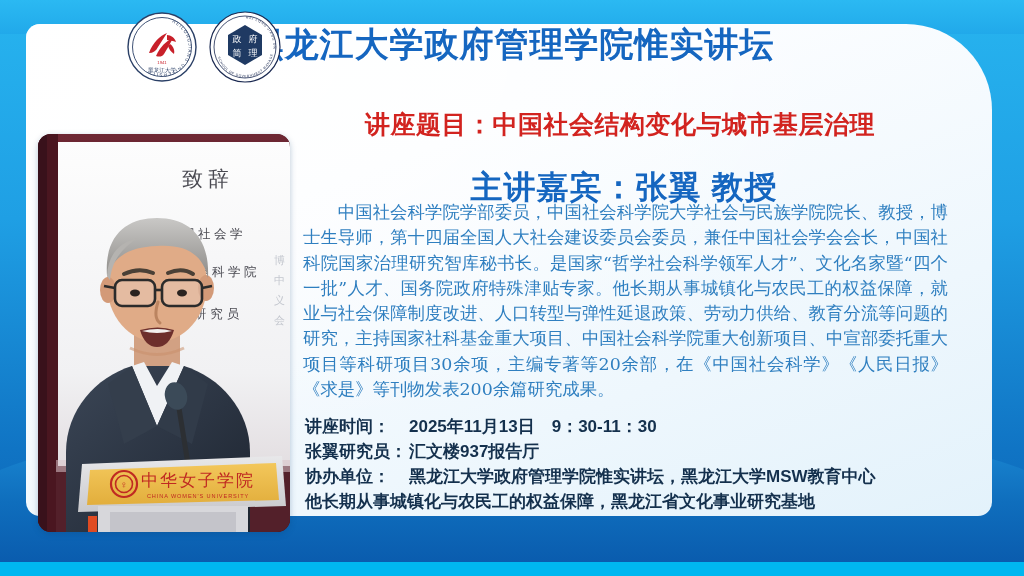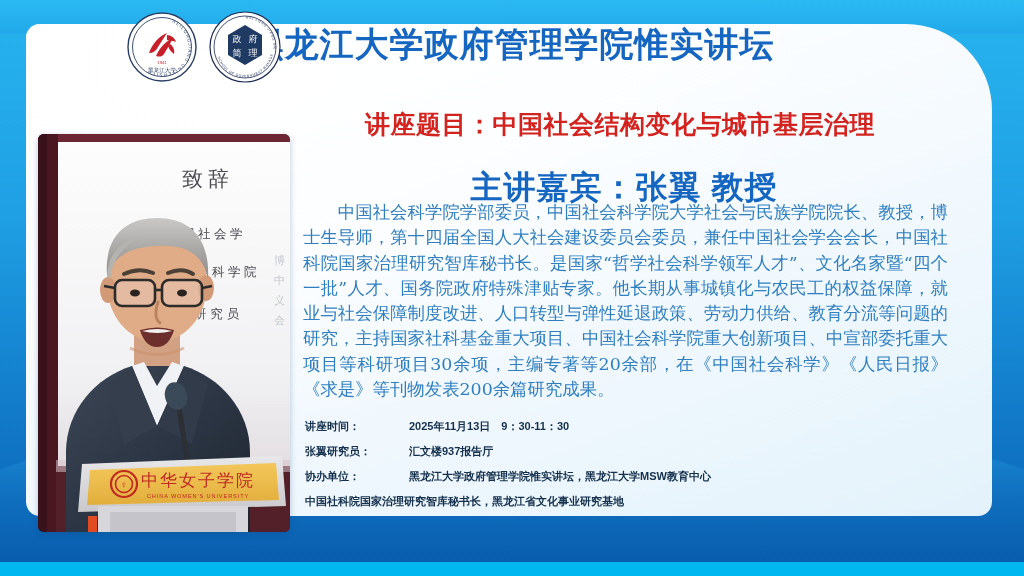--- a/index.html
+++ b/index.html
@@ -144,40 +144,40 @@
   
   .info {
     position: absolute;
     left: 305px;
     top: 414px;
     width: 640px;
   }
   .info-row {
     display: flex;
     align-items: flex-start;
-    font-size: 11px;
+    font-size: 17px;
     font-weight: bold;
     color: #14304d;
     line-height: 25px;
     white-space: nowrap;
   }
   .info-label {
     width: 104px;
     flex: 0 0 104px;
   }
   .info-value { flex: 1 1 auto; }
 
   
   .photo {
     position: absolute;
     left: 38px;
     top: 134px;
     width: 252px;
     height: 398px;
-    border-radius: 6px;
+    border-radius: 13px;
     overflow: hidden;
     box-shadow: 0 2px 6px rgba(10,60,110,0.28);
     background: #5a2430;
   }
   .photo svg { display: block; }
 </style>
 </head>
 <body>
 
 <div class="poster">
@@ -249,21 +249,21 @@
     </div>
     <div class="info-row">
       <span class="info-label">张翼研究员：</span>
       <span class="info-value">汇文楼937报告厅</span>
     </div>
     <div class="info-row">
       <span class="info-label">协办单位：</span>
       <span class="info-value">黑龙江大学政府管理学院惟实讲坛，黑龙江大学MSW教育中心</span>
     </div>
     <div class="info-row">
-      <span class="info-value">中国社科院国家治理研究智库秘书长，黑龙江省文化事业研究基地</span>
+      <span class="info-value">他长期从事城镇化与农民工的权益保障，黑龙江省文化事业研究基地</span>
     </div>
   </div>
 
   <div class="photo">
     <svg width="252" height="398" viewBox="0 0 252 398">
       <defs>
         <linearGradient id="wallG" x1="0" y1="0" x2="0" y2="1">
           <stop offset="0%" stop-color="#6d2733"></stop>
           <stop offset="55%" stop-color="#5a1f2a"></stop>
           <stop offset="100%" stop-color="#3f141d"></stop>

